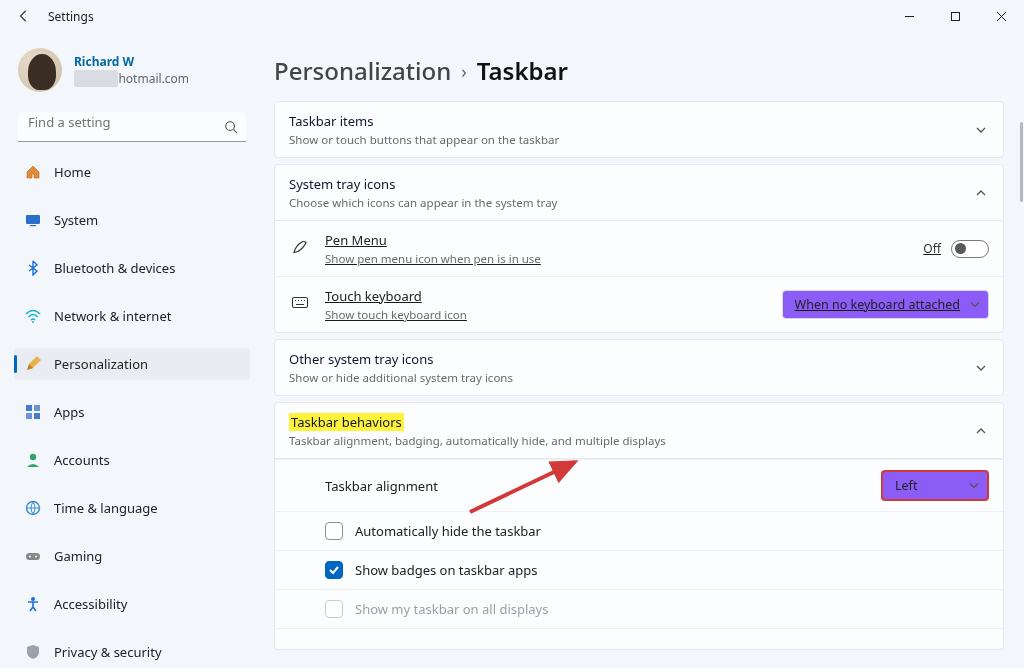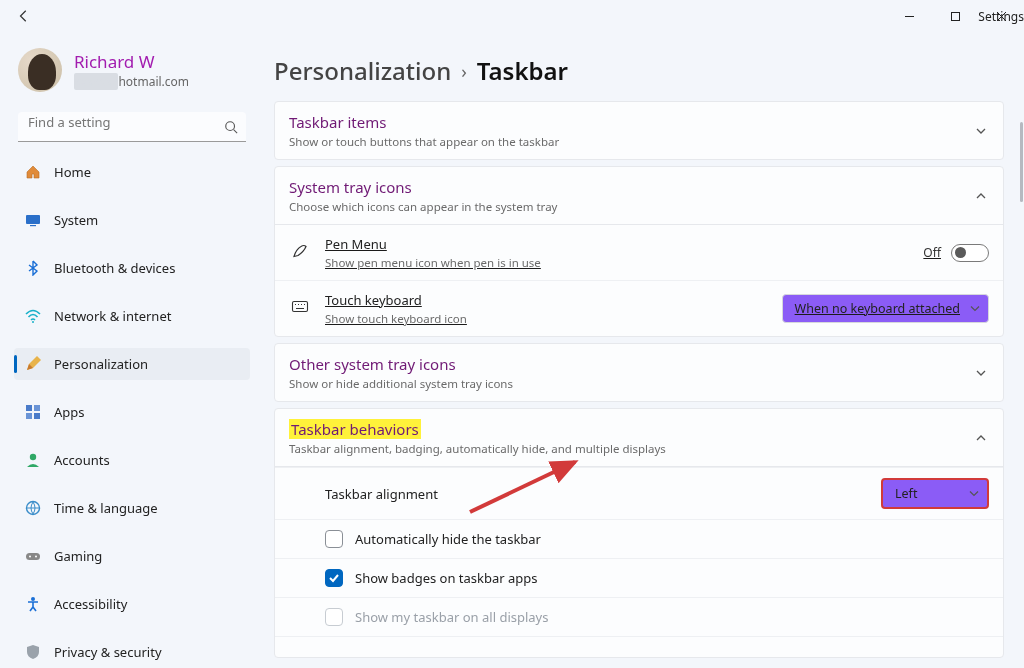--- a/index.html
+++ b/index.html
@@ -1,47 +1,47 @@
 <!DOCTYPE html>
 <html><head>
 <meta charset="utf-8">
 <style>
   * { box-sizing: border-box; font-family: "Segoe UI", system-ui, sans-serif; }
   html, body { margin:0; padding:0; width:1024px; height:668px; background:#f3f6fb; color:#1b1b1b; overflow:hidden; }
   .window { position:relative; width:1024px; height:668px; background:#f3f6fb; }
-  .titlebar { display:flex; align-items:center; height:32px; padding:0 0 0 14px;justify-content:space-between; }
+  .titlebar { display:flex; align-items:center; height:32px; padding:0 0 0 14px; }
   .titlebar .back { width:20px; height:20px; display:flex; align-items:center; justify-content:center; color:#333; }
   .titlebar .title { font-size:12px; margin-left:14px; color:#222; }
   .winbtns { position:absolute; right:0; top:0; display:flex; }
   .winbtn { width:46px; height:32px; display:flex; align-items:center; justify-content:center; color:#222; }
   .content { display:flex; height:calc(668px - 32px); }
   .sidebar { width:260px; padding:12px 10px 0 14px; }
   .user { display:flex; align-items:center; gap:12px; padding:4px 4px 12px 4px; }
   .avatar { width:44px; height:44px; border-radius:50%; background:radial-gradient(circle at 30% 30%, #e6d9c9, #cbbfa7); position:relative; overflow:hidden; }
   .avatar::after { content:""; position:absolute; inset:6px 6px 2px 10px; background:#3a2e24; border-radius:50% 50% 40% 40%; }
-  .user .name { font-size:17px; font-weight:400; color:#a21caf; }
+  .user .name { font-size:12px; font-weight:700; color:#0369a1; }
   .user .email { font-size:12px; color:#666; }
   .search { position:relative; margin:6px 4px 14px 4px; }
   .search input { width:100%; height:30px; border:none; border-bottom:1px solid #9a9a9a; background:#fbfcfe; border-radius:4px 4px 0 0; padding:0 30px 8px 10px; font-size:13px; color:#1d4ed8; outline:none; }
   .search .sicon { position:absolute; right:8px; top:7px; color:#555; }
   .nav { display:flex; flex-direction:column; gap:16px; }
   .nav-item { display:flex; align-items:center; gap:12px; padding:7px 10px; border-radius:4px; font-size:13px; color:#222; cursor:default; position:relative; }
   .nav-item.active { background:#e9edf3; }
   .nav-item.active::before { content:""; position:absolute; left:0; top:7px; bottom:7px; width:3px; border-radius:2px; background:#0067c0; }
   .nav-item .ic { width:18px; height:18px; display:flex; align-items:center; justify-content:center; }
   .main { flex:1; padding:16px 20px 0 14px; overflow-y:auto; position:relative; }
   .scroll-track { position:absolute; right:0; top:90px; width:5px; height:200px; }
   .scroll-thumb { width:3px; height:80px; background:#b5b9c0; border-radius:2px; margin-left:1px; }
   .breadcrumb { display:flex; align-items:center; gap:10px; font-size:24px; padding:6px 0 14px 0; }
   .breadcrumb .bc-parent { color:#444; font-weight:500; }
   .breadcrumb .bc-sep { color:#666; font-size:18px; }
   .breadcrumb .bc-current { font-weight:600; color:#111; }
   .panel { background:#fcfdfe; border:1px solid #e6e8ec; border-radius:4px; margin-bottom:6px; }
   .panel-head { display:flex; align-items:center; padding:10px 48px 10px 14px; position:relative; }
-  .panel-head .ptxt .ptitle { font-size:15px; color:#701a75; }
+  .panel-head .ptxt .ptitle { font-size:13px; color:#0f172a; }
   .panel-head .ptxt .psub { font-size:11.5px; color:#6a6a6a; margin-top:2px; }
   .panel-head .chev { position:absolute; right:16px; top:50%; transform:translateY(-50%); color:#555; }
   .highlight { background:#fff23a; padding:0 2px; }
   .panel-body { border-top:1px solid #e6e8ec; }
   .row { display:flex; align-items:center; padding:10px 14px 10px 50px; border-top:1px solid #eef0f3; position:relative;text-decoration:underline; }
   .row:first-child { border-top:none; }
   .row .ric { position:absolute; left:16px; top:50%; transform:translateY(-50%); color:#444; }
   .row .rtxt .rtitle { font-size:13px; color:#222; }
   .row .rtxt .rsub { font-size:11.5px; color:#6a6a6a; margin-top:2px; }
   .row .ctrl { margin-left:auto; display:flex; align-items:center; gap:10px; }

